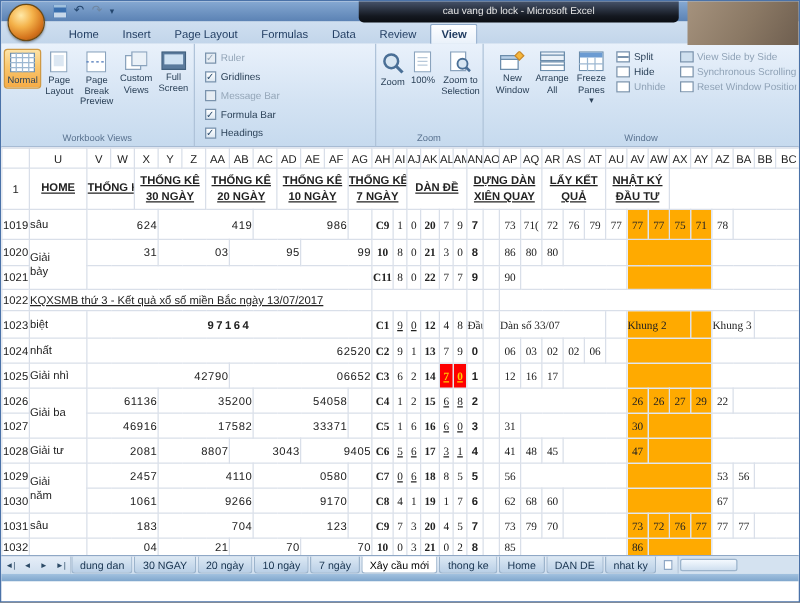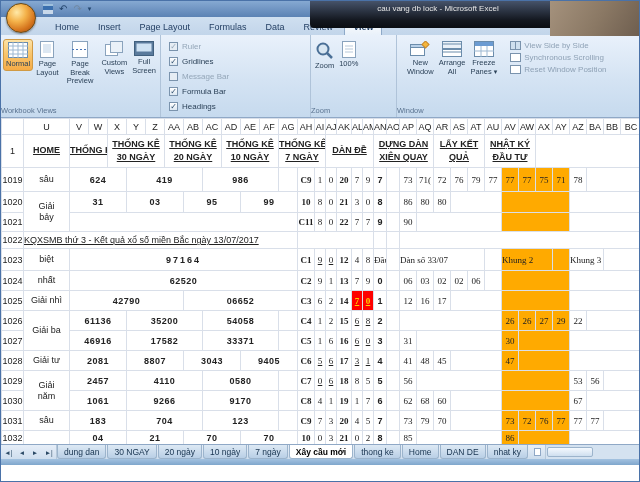--- a/index.html
+++ b/index.html
@@ -7,33 +7,33 @@
 .win{position:relative;width:640px;height:482px;background:#fff;overflow:hidden;border:1px solid #4a72a8;}
 
 .titlebar{position:relative;height:16px;background:linear-gradient(#86a9d2,#5b82b4);}
 .orb{position:absolute;left:5px;top:2px;width:30px;height:30px;border-radius:50%;z-index:7;
  background:radial-gradient(circle at 35% 30%,#ffe9a8,#f4b24a 35%,#d4731c 68%,#8c4510);border:1px solid #6b4a14;box-shadow:0 1px 2px rgba(0,0,0,.4);}
 .qat{position:absolute;left:42px;top:1px;display:flex;gap:6px;align-items:center;height:14px;z-index:6;}
 .qicon{font-size:10px;line-height:12px;color:#24466e;}
 .floppy{width:10px;height:10px;background:#3a6fae;box-shadow:inset 0 -4px 0 #c8d8ea, inset 0 2px 0 #9fc0dd;}
 .redo{color:#6f86a0;}
 .qdd{font-size:7px;color:#24466e;}
-.title-plate{position:absolute;left:309px;top:0;width:256px;height:27px;border-radius:0 0 4px 4px;
+.title-plate{position:absolute;left:286px;top:0;width:256px;height:17px;border-radius:0 0 4px 4px;
  background:linear-gradient(#46536a,#141820 70%,#0a0d12);color:#e6e6e6;font-size:8px;line-height:15px;text-align:center;overflow:hidden;white-space:nowrap;}
 .desktop-corner{position:absolute;right:0;top:0;width:89px;height:35px;z-index:8;
  background:linear-gradient(120deg,#a5927d,#8a7864 55%,#6e5e4f);}
 
 .tabs-row{height:18px;background:linear-gradient(#cfdff0,#c2d5ea);display:flex;align-items:flex-end;padding-left:46px;gap:3px;}
 .rtab{font-size:9px;color:#1e3a5f;padding:2px 8px 3px;white-space:nowrap;}
 .rtab.active{background:linear-gradient(#fdfeff,#e9f1fa);border:1px solid #8ea9c8;border-bottom:none;border-radius:2px 2px 0 0;font-weight:bold;}
 
 .ribbon{height:83px;background:linear-gradient(#e9f1fb,#d4e3f3 55%,#c6daee);border-bottom:1px solid #8fa8c6;display:flex;}
 .rgroup{position:relative;border-right:1px solid #afc3d9;display:flex;flex-direction:column;height:100%;}
 .rbody{flex:1;display:flex;align-items:flex-start;padding:4px 2px 0;gap:1px;}
-.glabel{height:12px;font-size:7.5px;color:#5a7390;line-height:11px;overflow:hidden;white-space:nowrap;margin-top:17px;}
+.glabel{height:12px;font-size:7.5px;color:#5a7390;text-align:center;line-height:11px;overflow:hidden;white-space:nowrap;margin-top:17px;}
 .rbtn{display:flex;flex-direction:column;align-items:center;font-size:7.5px;color:#2c4259;padding:2px 2px 1px;border-radius:3px;text-align:center;}
 .rbtn .rlbl{white-space:pre-line;line-height:1.15;margin-top:2px;}
 .rbtn.act{background:linear-gradient(#fde3a7,#f9c66e 45%,#f5ab46);border:1px solid #d09a44;}
 .checks{flex-direction:column;flex-wrap:wrap;height:52px;padding-left:8px;column-gap:10px;}
 .chk{display:flex;align-items:center;gap:4px;font-size:8px;color:#2c4259;height:14px;white-space:nowrap;}
 .box{width:9px;height:9px;border:1px solid #7a93ad;background:linear-gradient(#fff,#dde8f2);font-size:8px;line-height:8px;color:#2f4f6f;text-align:center;}
 .chk.dis{color:#94a6b8;}
 .chk.dis .box{color:#94a6b8;background:#e6edf4;}
 .wcol{display:flex;flex-direction:column;gap:3px;padding-top:2px;margin-left:4px;}
 .witem{display:flex;align-items:center;gap:3px;font-size:8px;color:#2c4259;white-space:nowrap;}
@@ -50,22 +50,22 @@
 .finput{flex:1;height:14px;background:#fff;border:1px solid #a8bcd0;}
 
 .grid-wrap{height:326px;overflow:hidden;background:#fff;}
 table.grid{border-collapse:collapse;table-layout:fixed;width:640px;}
 table.grid td{padding:0;overflow:hidden;vertical-align:middle;border:1px solid #d9dfe9;background:#fff;font-size:9px;color:#222;}
 td.corner{background:linear-gradient(#e9f0f8,#d3e0ee);border:1px solid #9db4cc;background-image:linear-gradient(315deg,#a9bccf 25%,transparent 26%);}
 td.ch{background:linear-gradient(#f4f9fe,#e0ebf6 60%,#cfdeee);border:1px solid #9db4cc;font-size:8px;color:#1e3c5c;text-align:center;}
 td.selcol{background:linear-gradient(#fcd9a4,#f8bd6b);border-color:#e19b48;}
 td.rn{background:linear-gradient(90deg,#eef4fb,#d9e5f2);border:1px solid #9db4cc;font-size:8.5px;color:#1e3c5c;text-align:center;}
 td.hl{color:#1f4069;font-weight:bold;font-size:9px;text-decoration:underline;text-align:center;white-space:pre;line-height:1.45;overflow:visible;}
-td.lbl{font-size:9px;color:#1a1a1a;text-align:center;white-space:pre-line;line-height:1.15;}
-td.num{font-weight:bold;font-size:13px;color:#111;text-align:center;letter-spacing:.5px;}
+td.lbl{font-size:9px;color:#1a1a1a;text-align:left;white-space:pre-line;line-height:1.15;}
+td.num{font-weight:normal;font-size:13px;color:#111;text-align:right;letter-spacing:.5px;}
 td.bignum{color:#e80000;font-weight:bold;font-size:19px;text-align:center;letter-spacing:2px;}
 td.lnk{color:#1414c8;font-size:9.5px;text-decoration:underline;text-align:left;padding-left:3px;white-space:nowrap;overflow:visible;}
 td.y{background:#ffff00;border-color:#e3d87e;}
 td.o{background:#ffaa00 !important;border-color:#e09a2e;}
 td.cc,td.d1,td.mid,td.d2,td.rv,td.dan,td.khung{font-family:"Liberation Serif",serif;background:#ffff00;border-color:#e3d87e;text-align:center;}
 td.cc{font-weight:bold;color:#c00000;font-size:10.5px;overflow:visible;white-space:nowrap;}
 td.d1{color:#dd2200;font-size:10px;}
 td.mid{font-weight:bold;color:#a61c00;font-size:11px;}
 td.d2{color:#e36c09;font-size:10px;}
 td.u{text-decoration:underline;}
@@ -74,21 +74,21 @@
 td.gap{background:#fff;border-color:#d9dfe9;}
 td.rv{font-size:9.5px;color:#1a1a1a;}
 td.ot{color:#cf6a10;}
 td.dan{text-align:left;white-space:nowrap;overflow:visible;font-size:10px;padding-left:2px;}
 td.khung{text-align:left;white-space:nowrap;overflow:visible;font-size:10px;padding-left:3px;}
 td.dau{background:#fff;font-size:10px;font-family:"Liberation Serif",serif;white-space:nowrap;overflow:visible;text-align:left;padding-left:1px;}
 
 .tabsbar{height:15px;background:linear-gradient(#e6eef8,#cfdeee);border-top:1px solid #8fa8c6;display:flex;align-items:stretch;font-size:8.5px;overflow:hidden;}
 .snav{width:56px;display:flex;align-items:center;justify-content:space-around;color:#2c4a66;font-size:6.5px;flex:0 0 auto;border-right:1px solid #b6c8da;}
 .stab{padding:1px 6px 0;background:linear-gradient(#dde9f4,#b9cfe6);color:#16324e;margin-right:1px;display:flex;align-items:center;white-space:nowrap;border:1px solid #9cb4cc;border-top:none;border-radius:0 0 3px 3px;}
-.stab.active{background:#fff;font-weight:bold;color:#000;}
+.stab.active{background:#fff;font-weight:normal;color:#000;}
 .addtab{width:16px;background:linear-gradient(#e8eff8,#cbdcec);display:flex;align-items:center;justify-content:center;}
 .addtab i{display:block;width:7px;height:8px;background:#fff;border:1px solid #8fa8c6;}
 .hscroll{flex:1;display:flex;align-items:center;background:#d4e2f0;border-left:1px solid #b6c8da;padding:1px;}
 .hthumb{width:46px;height:10px;background:linear-gradient(#f4f9fe,#cfdfef);border:1px solid #9cb4cc;border-radius:2px;}
 .bstrip{height:6px;background:linear-gradient(#a3c2e0,#7fa6cc);}
 .ric svg{display:block;}
 </style>
 </head>
 <body>
 
@@ -210,20 +210,31 @@
         </div>
         <div class="rbtn">
           <span class="ric">
               <svg width="14" height="17">
                 <rect x="0.5" y="0.5" width="13" height="16" fill="#fff" stroke="#8aa3bd"></rect>
                 <path d="M3 5h8M3 8h8M3 11h8" stroke="#b8c9da"></path>
               </svg>
             </span>
           <span class="rlbl">100%</span>
         </div>
+        <div class="rbtn">
+          <span class="ric">
+              <svg width="17" height="17">
+                <rect x="0.5" y="0.5" width="12" height="15" fill="#fff" stroke="#8aa3bd"></rect>
+                <circle cx="10" cy="10" r="4" fill="#d8e6f2" stroke="#4a6f96" stroke-width="1.5"></circle>
+                <line x1="13" y1="13" x2="16" y2="16" stroke="#4a6f96" stroke-width="2"></line>
+              </svg>
+            </span>
+          <span class="rlbl">Zoom to
+Selection</span>
+        </div>
       </div>
       <div class="glabel">Zoom</div>
     </div>
 
     <div class="rgroup" style="flex:1;border-right:none">
       <div class="rbody" style="padding-left:8px">
         <div class="rbtn">
           <span class="ric">
               <svg width="20" height="16">
                 <rect x="0.5" y="3.5" width="14" height="11" fill="#fff" stroke="#6b8cab"></rect>
@@ -248,20 +259,34 @@
         <div class="rbtn">
           <span class="ric">
               <svg width="20" height="16">
                 <rect x="0.5" y="0.5" width="19" height="15" fill="#fff" stroke="#6b8cab"></rect>
                 <rect x="1" y="1" width="18" height="4" fill="#6b9bd2"></rect>
                 <path d="M0 10h20M7 5v11M13 5v11" stroke="#9db8d2"></path>
               </svg>
             </span>
           <span class="rlbl"><span>Freeze
 Panes</span> <span class="dd">▾</span></span>
+        </div>
+        <div class="wcol">
+          <div class="witem">
+              <span class="wic split"></span>
+              <span>Split</span>
+            </div>
+          <div class="witem">
+              <span class="wic"></span>
+              <span>Hide</span>
+            </div>
+          <div class="witem dis">
+              <span class="wic"></span>
+              <span>Unhide</span>
+            </div>
         </div>
         <div class="wcol" style="margin-left:10px;overflow:hidden">
           <div class="witem dis">
               <span class="wic sbs"></span>
               <span>View Side by Side</span>
             </div>
           <div class="witem dis">
               <span class="wic"></span>
               <span>Synchronous Scrolling</span>
             </div>

